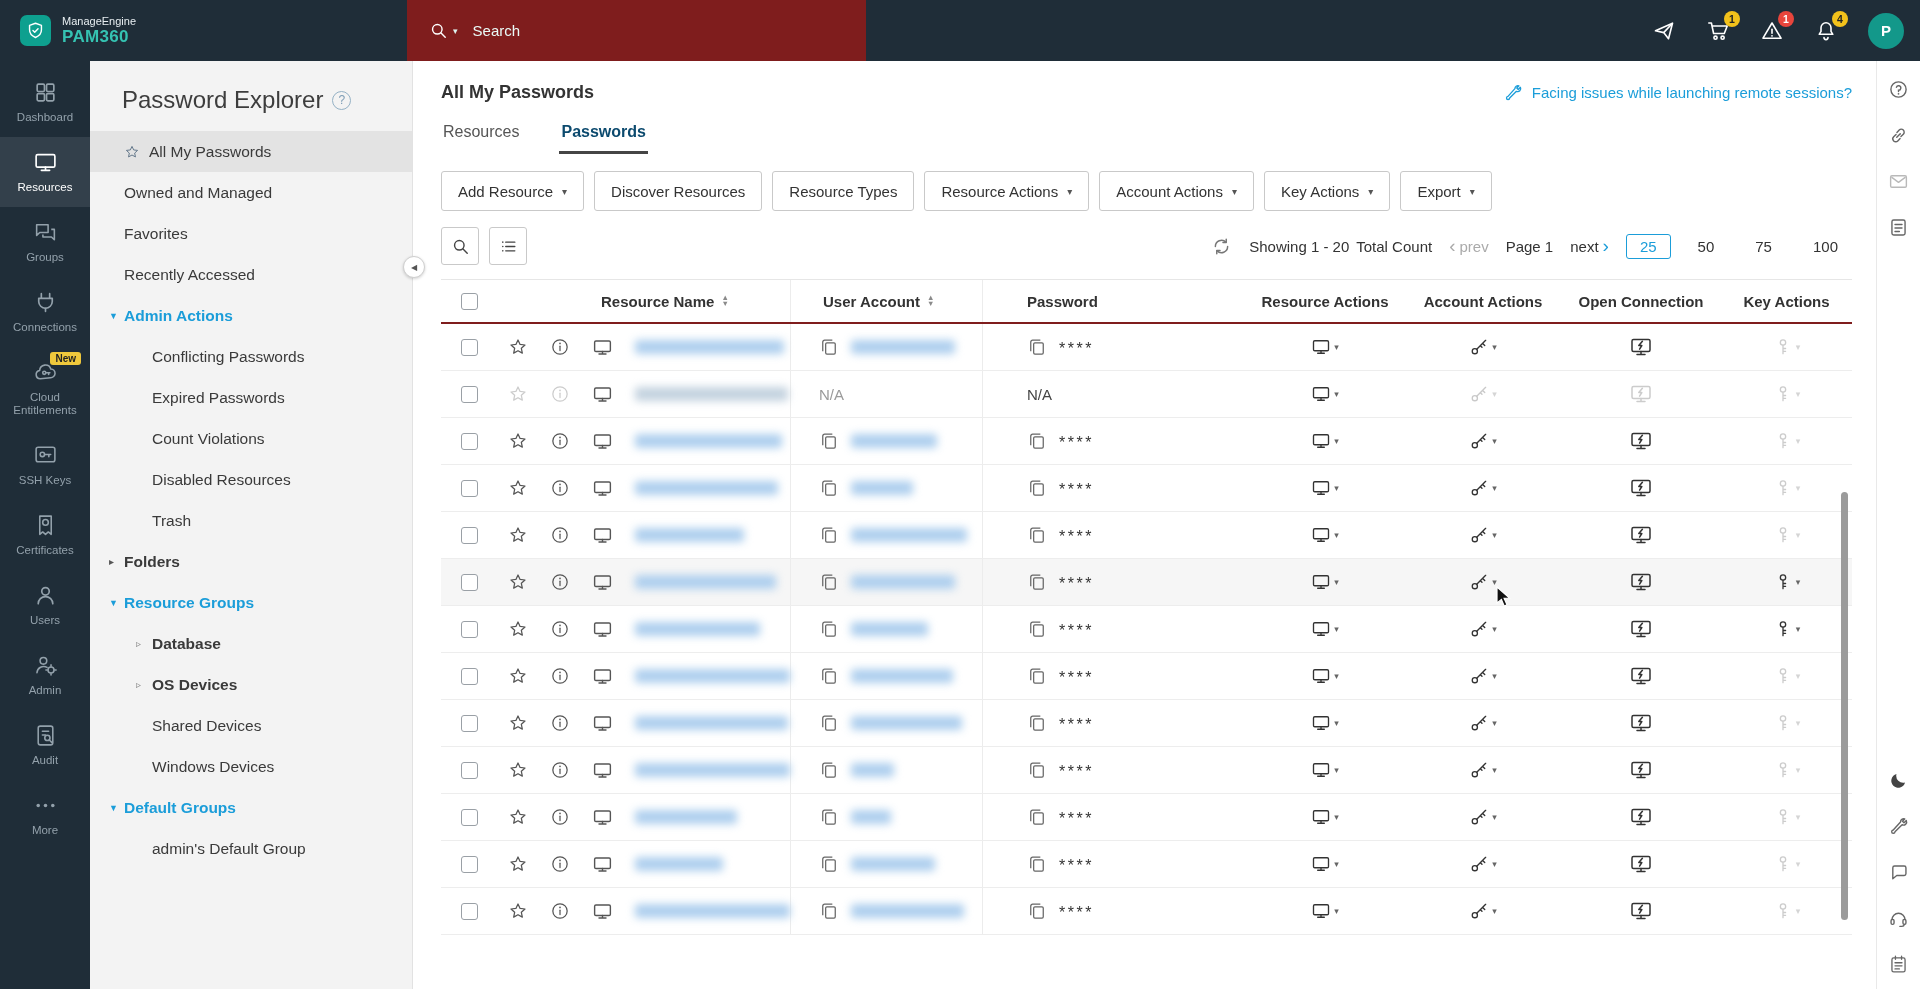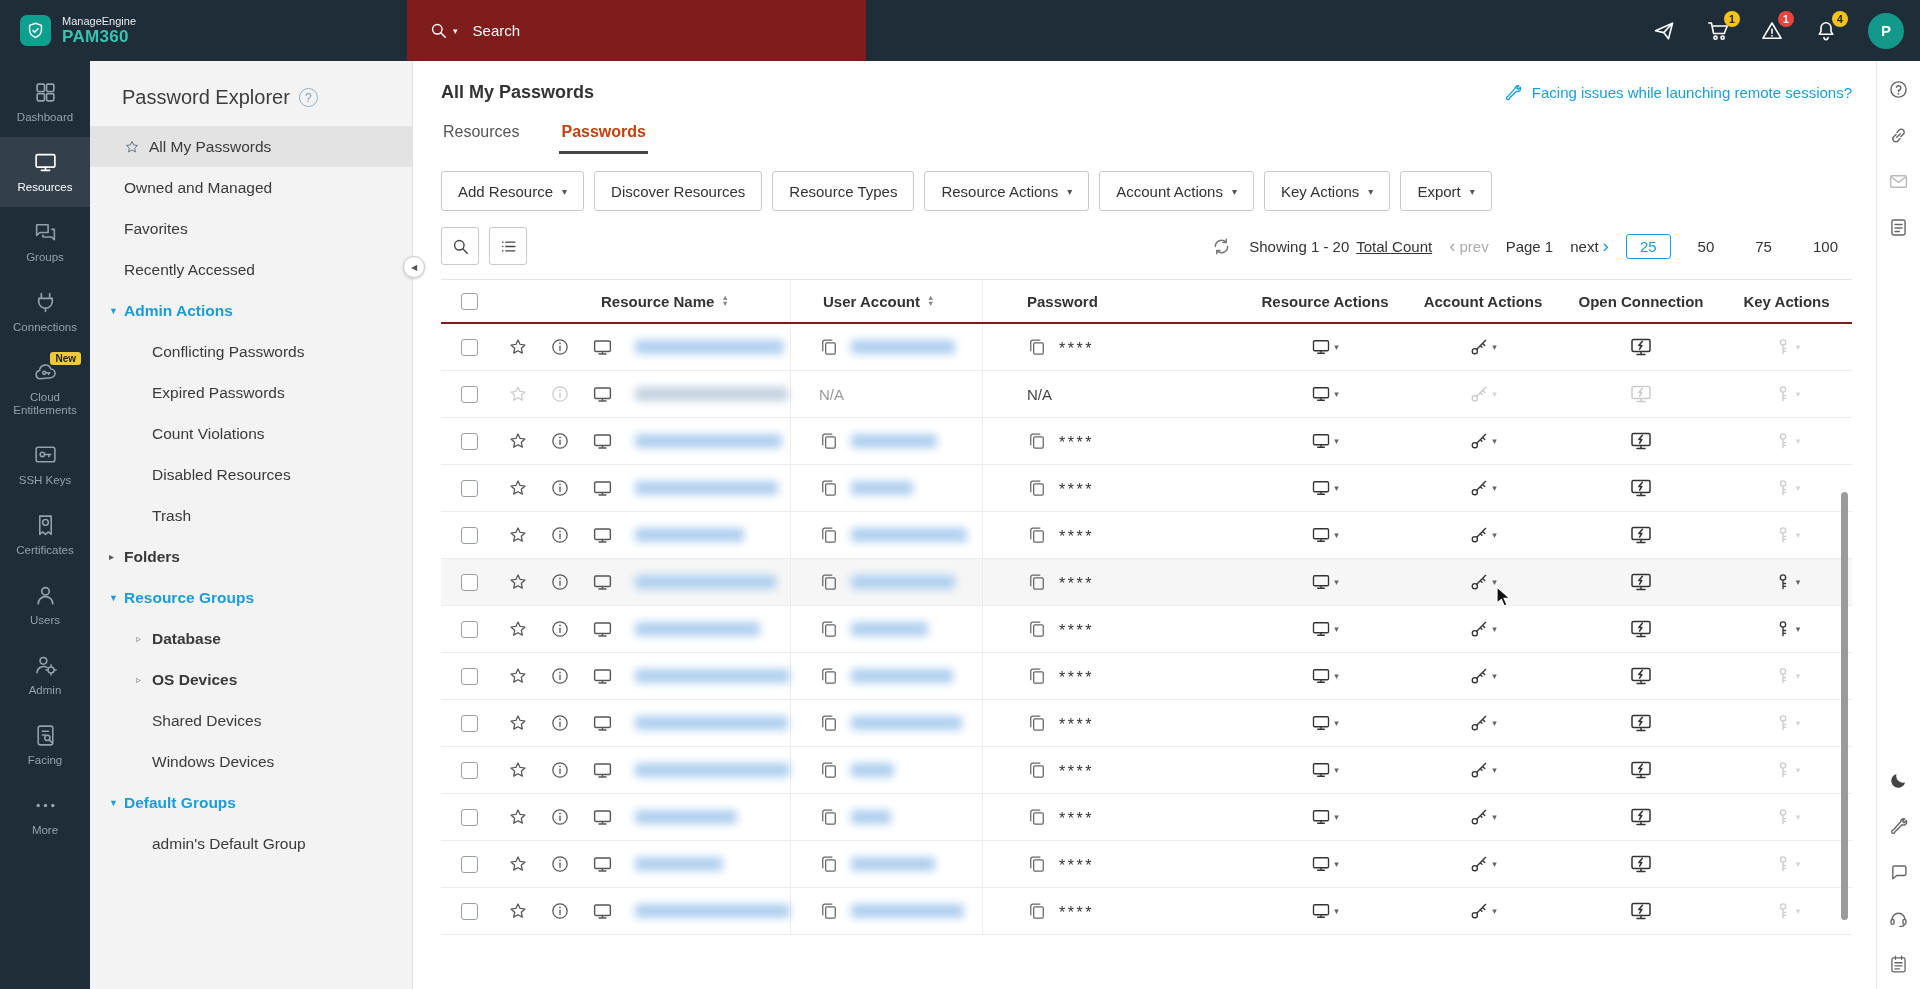--- a/index.html
+++ b/index.html
@@ -31,21 +31,21 @@
   .app{display:flex;height:928px}
   .rail-left{width:90px;flex:0 0 90px;background:#1f2d38;padding-top:6px}
   .nav-item{display:flex;flex-direction:column;align-items:center;gap:6px;padding:13px 3px;color:#93a1ab;cursor:pointer;position:relative}
   .nav-item svg{width:25px;height:25px}
   .nav-label{font-size:11.5px;text-align:center;line-height:13px}
   .nav-item.active{background:#33404b;color:#fff}
   .nav-badge{position:absolute;top:5px;right:9px;background:#efc83c;color:#222;font-size:10px;font-weight:700;padding:1px 5px;border-radius:3px}
 
   
   .side{width:323px;flex:0 0 323px;background:#f3f3f3;border-right:1px solid #e2e2e2}
-  .side-title{display:flex;align-items:center;gap:9px;padding:25px 20px 17px 32px;font-size:20px;color:#3d3d3d}
+  .side-title{display:flex;align-items:center;gap:9px;padding:25px 20px 17px 32px;font-size:24px;color:#3d3d3d}
   .help-dot{width:19px;height:19px;border-radius:50%;border:1.5px solid #94b1c5;color:#7d9cb5;font-size:12px;display:flex;align-items:center;justify-content:center;cursor:pointer}
   .help-dot::before{content:"?"}
   .side-list{list-style:none}
   .side-row{display:flex;align-items:center;height:41px;padding-left:34px;font-size:15.5px;color:#3a3a3a;cursor:pointer;position:relative}
   .side-row .arrow{position:absolute;left:19px;font-size:9px;color:#1b9dd9}
   .side-row.selected{background:#e3e3e3}
   .side-icon{width:16px;height:16px;margin-right:9px;color:#64788b;flex:0 0 16px}
   .side-row.section-expanded{color:#1b9dd9;font-weight:700}
   .side-row.section-collapsed{font-weight:700}
   .side-row.section-collapsed .arrow{color:#555;font-size:10px}
@@ -55,34 +55,34 @@
   .collapse-tab{position:absolute;left:403px;top:256px;width:22px;height:22px;border-radius:50%;background:#fff;border:1px solid #cfcfcf;box-shadow:0 1px 3px rgba(0,0,0,.18);display:flex;align-items:center;justify-content:center;font-size:8px;color:#555;cursor:pointer;z-index:6}
 
   
   .main{flex:1;background:#fff;position:relative;overflow:hidden}
   .main-head{display:flex;align-items:center;justify-content:space-between;padding:21px 24px 0 28px}
   .page-title{font-size:18px;font-weight:700;color:#333}
   .issues-link{display:flex;align-items:center;gap:9px;color:#1b9dd9;font-size:15px;cursor:pointer}
   .issues-link svg{width:20px;height:20px;color:#1b9dd9}
   .tabs{display:flex;gap:38px;margin:11px 0 0 28px}
   .tab{font-size:16px;color:#555;padding:9px 2px 10px;cursor:pointer}
-  .tab.active{color:#c2410c;font-weight:700;border-bottom:3px solid #454545}
+  .tab.active{color:#0c4a6e;font-weight:700;border-bottom:3px solid #454545}
   .toolbar{display:flex;gap:10px;margin:17px 24px 0 28px}
   .tbtn{display:flex;align-items:center;gap:9px;background:#fff;border:1px solid #c9c9c9;border-radius:3px;height:40px;padding:0 16px;font-size:15px;color:#333;cursor:pointer;white-space:nowrap}
   .caret{font-style:normal}
   .caret::before{content:"▾"}
   .tbtn .caret{font-size:10px;color:#555}
   .controls{display:flex;align-items:center;justify-content:space-between;margin:16px 24px 0 28px;width:1411px}
   .ctrl-left{display:flex;gap:10px}
   .icon-btn{width:38px;height:38px;border:1px solid #c9c9c9;border-radius:3px;background:#fff;display:flex;align-items:center;justify-content:center;color:#444;cursor:pointer}
   .icon-btn svg{width:19px;height:19px}
   .ctrl-right{display:flex;align-items:center;gap:17px;font-size:15px;color:#333}
   .refresh{width:21px;height:21px;color:#777;cursor:pointer}
   .showing{display:flex;gap:7px;align-items:center}
-  .total-link{text-decoration:underline;cursor:pointer}
+  .total-link{cursor:pointer}
   .pg{display:flex;align-items:center;gap:4px;cursor:pointer}
   .pg-prev{color:#aaa}
   .chev-l::before{content:"‹";font-size:19px;line-height:14px}
   .chev-r::before{content:"›";font-size:19px;line-height:14px;color:#1b9dd9}
   .sizes{display:flex;gap:13px;align-items:center}
   .size{cursor:pointer;padding:3px 13px;border:1px solid transparent}
   .size.active{border-color:#1b9dd9;color:#1b9dd9;border-radius:3px}
 
   
   .table{margin:14px 24px 0 28px;width:1411px;position:relative;border-top:1px solid #e6e6e6}
@@ -486,21 +486,21 @@
           <use href="#i-admin"></use>
         </svg>
     <span class="nav-label">Admin</span>
 
   </div>
 
   <div class="nav-item">
     <svg>
           <use href="#i-audit"></use>
         </svg>
-    <span class="nav-label">Facing</span>
+    <span class="nav-label">Audit</span>
 
   </div>
 
   <div class="nav-item">
     <svg>
           <use href="#i-more"></use>
         </svg>
     <span class="nav-label">More</span>
 
   </div>

